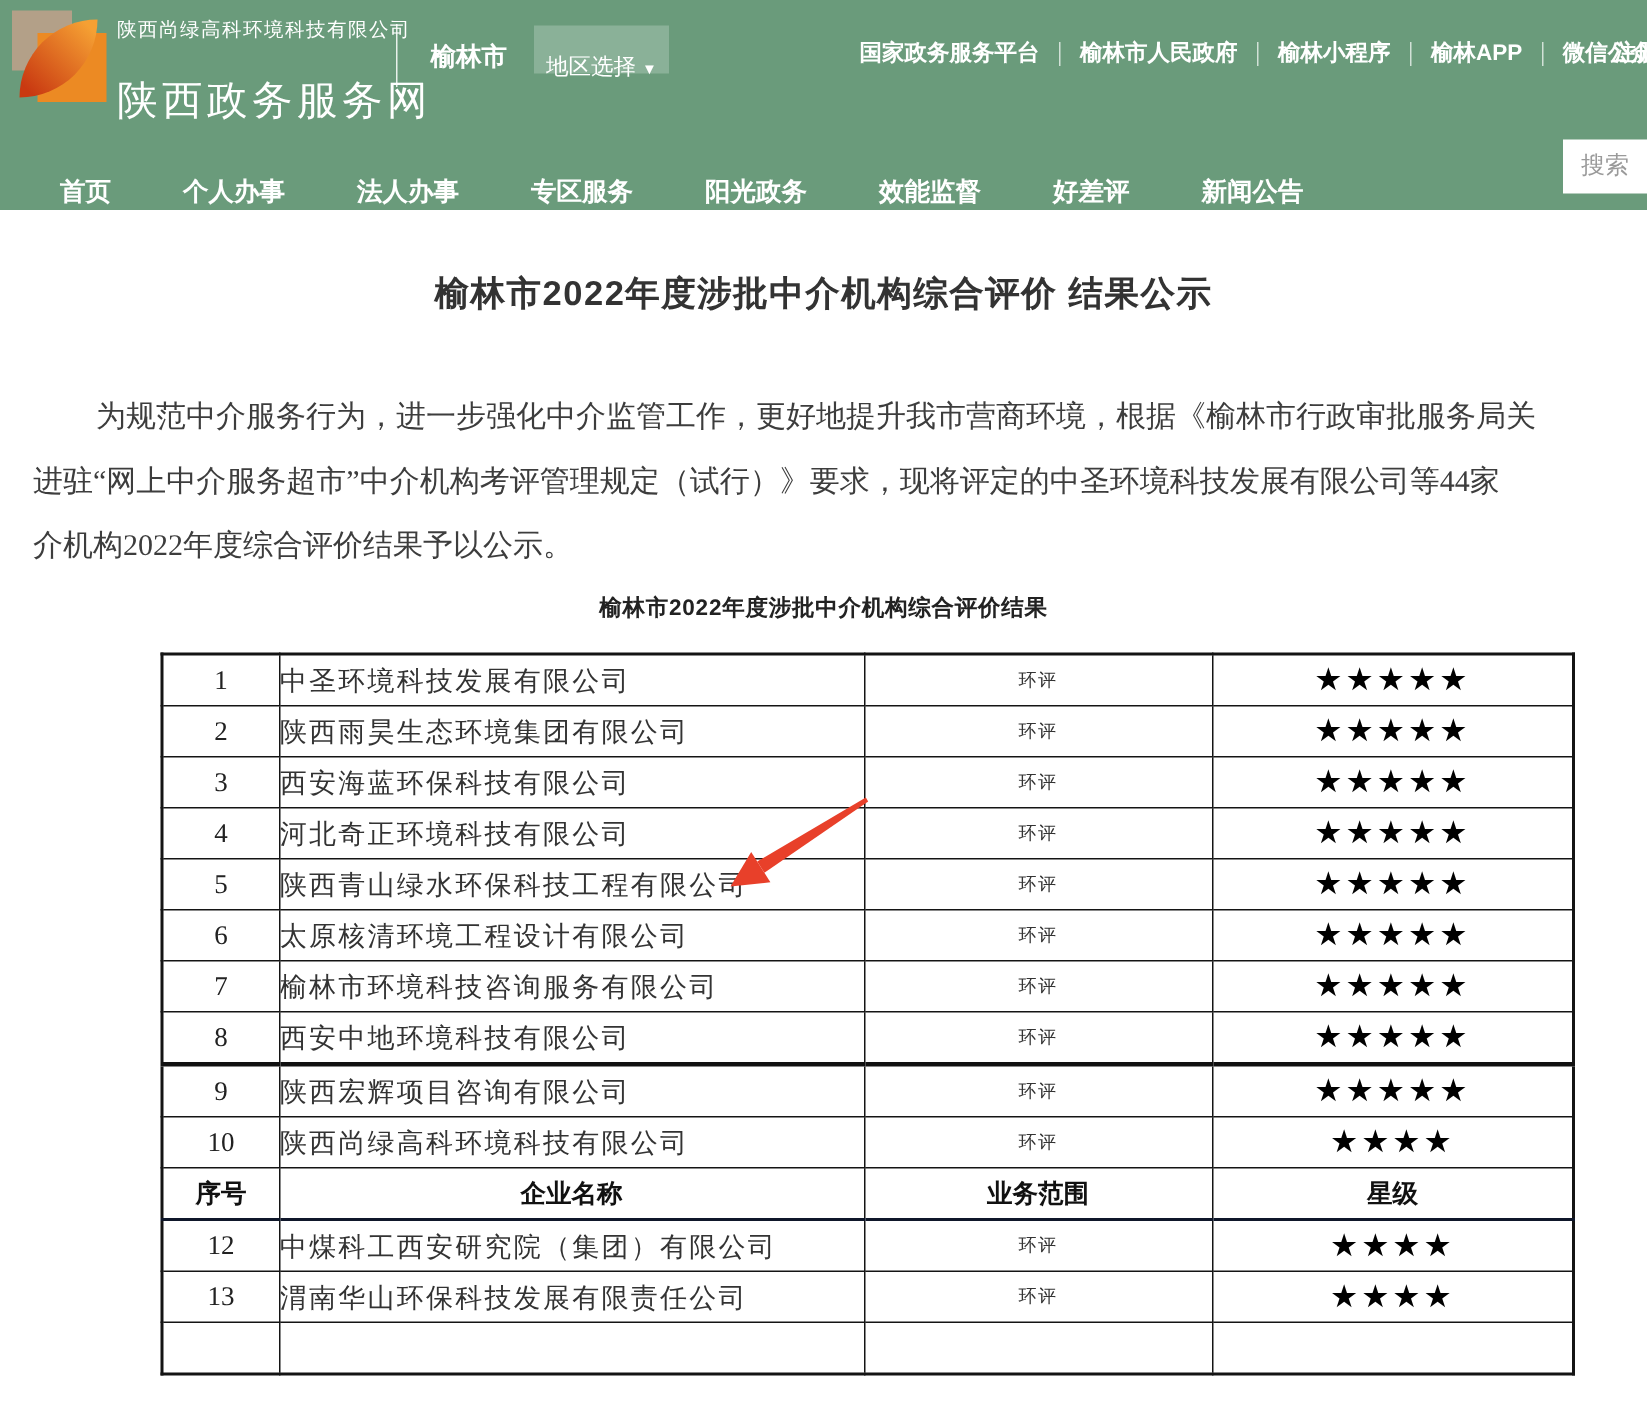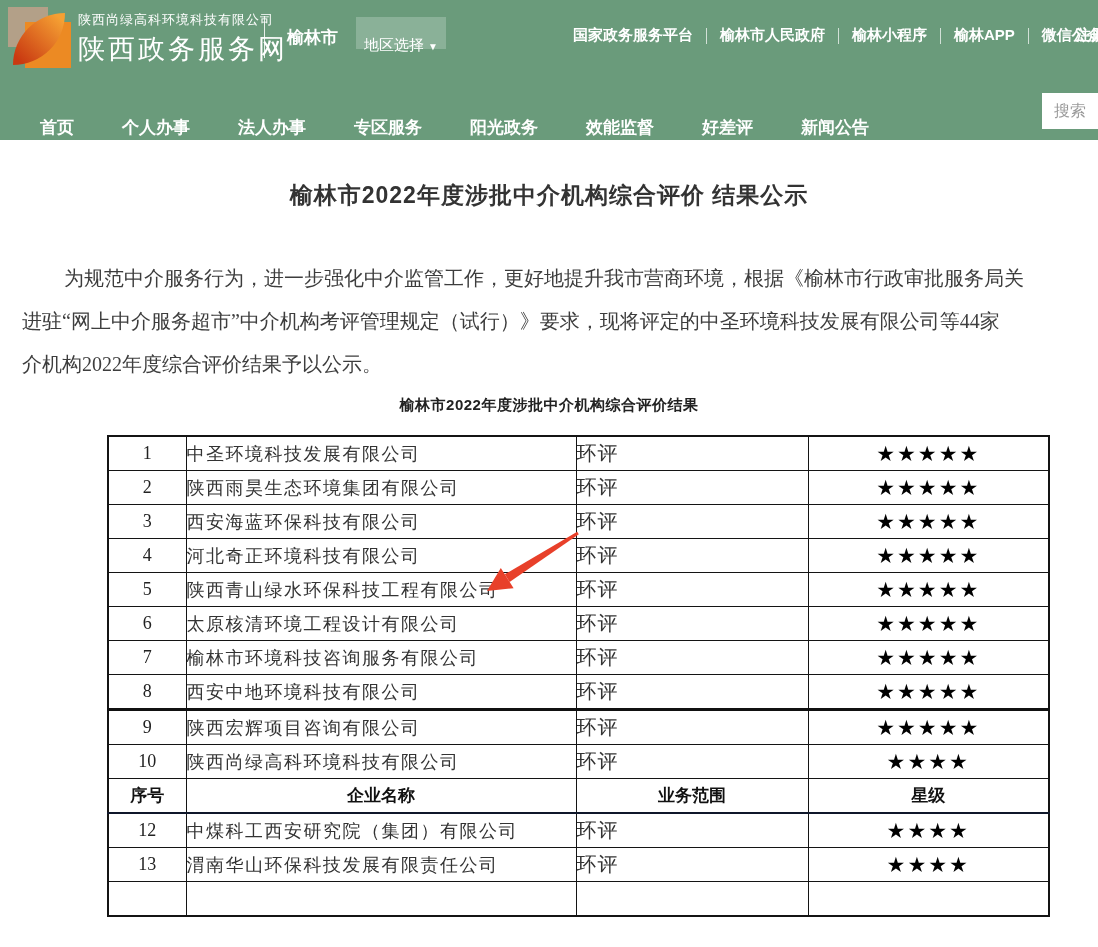--- a/index.html
+++ b/index.html
@@ -10,21 +10,21 @@
   
   .header-green{position:relative;width:100%;height:140px;background:#6a9b7b;}
   .logo{position:absolute;left:8px;top:5px;width:64px;height:64px;}
   .logo .sq-tan{position:absolute;left:0;top:2px;width:40px;height:40px;background:#b3a088;}
   .logo .sq-orange{position:absolute;left:17px;top:17px;width:46px;height:46px;background:#ec8a23;}
   .logo .leaf{position:absolute;left:5px;top:8px;width:52px;height:52px;
     background:linear-gradient(225deg,#f5a033 10%,#c93911 90%);
     border-radius:100% 0 100% 0;}
   .brand{position:absolute;left:78px;top:11px;color:#fff;}
   .brand .small{font-size:13px;letter-spacing:1px;}
-  .brand .big{font-size:27px;letter-spacing:3px;margin-top:2px;font-weight:500;}
+  .brand .big{font-size:27px;letter-spacing:3px;margin-top:20px;font-weight:500;}
   .vdivider{position:absolute;left:264px;top:16px;width:1px;height:42px;background:rgba(255,255,255,.85);}
   .city{position:absolute;left:287px;top:26px;color:#fff;font-size:17px;font-weight:bold;}
   .region-btn{position:absolute;left:356px;top:17px;min-width:90px;height:32px;line-height:32px;
     background:rgba(255,255,255,.22);color:#fff;font-size:15px;cursor:pointer;padding:12px 8px;box-sizing:border-box;}
   .region-btn .caret{font-size:10px;margin-left:4px;}
   .quick-links{position:absolute;left:573px;top:26px;display:flex;align-items:center;color:#fff;font-size:15px;font-weight:bold;}
   .quick-links .sep{width:1px;height:16px;background:rgba(255,255,255,.7);margin:0 13px;}
   .quick-links a{color:#fff;text-decoration:none;white-space:nowrap;}
   .register{position:absolute;left:1076px;top:26px;color:#fff;font-size:15px;font-weight:bold;white-space:nowrap;}
   
@@ -42,21 +42,21 @@
   .paragraph .pline.indent{text-indent:42px;}
   .table-caption{margin-top:10px;text-align:center;font-size:15px;font-weight:bold;color:#222;letter-spacing:.5px;}
   
   table.eval{margin:20px 0 0 107px;width:941px;border-collapse:collapse;table-layout:fixed;
     border:2px solid #141414;}
   table.eval td{border:1px solid #141414;height:33px;padding:0;overflow:hidden;}
   tr.hdr td{font-size:17px;font-weight:bold;text-align:center;color:#111;
     border-bottom:2px solid #0f172a;font-family:"Liberation Sans",sans-serif;}
   td.c-no{text-align:center;font-family:"Liberation Serif",serif;font-size:18px;color:#222;}
   td.c-name{font-family:"Liberation Serif",serif;font-size:18px;color:#333;padding-left:14px;letter-spacing:1.5px;}
-  td.c-scope{font-family:Liberation Sans, sans-serif;font-size:20px;color:#333;letter-spacing:1px;}
+  td.c-scope{text-align:center;font-family:Liberation Sans, sans-serif;font-size:12px;color:#333;letter-spacing:1px;}
   td.c-stars{text-align:center;font-size:21px;color:#000;letter-spacing:2px;}
   tr.divider-after td{border-bottom:3px solid #111;}
   
   .arrow-anno{position:absolute;left:473px;top:526px;width:112px;height:70px;z-index:5;pointer-events:none;}
 </style>
 </head>
 <body>
 
 <div class="header-green" style="background: rgb(106, 155, 123);">
   <div class="logo">

